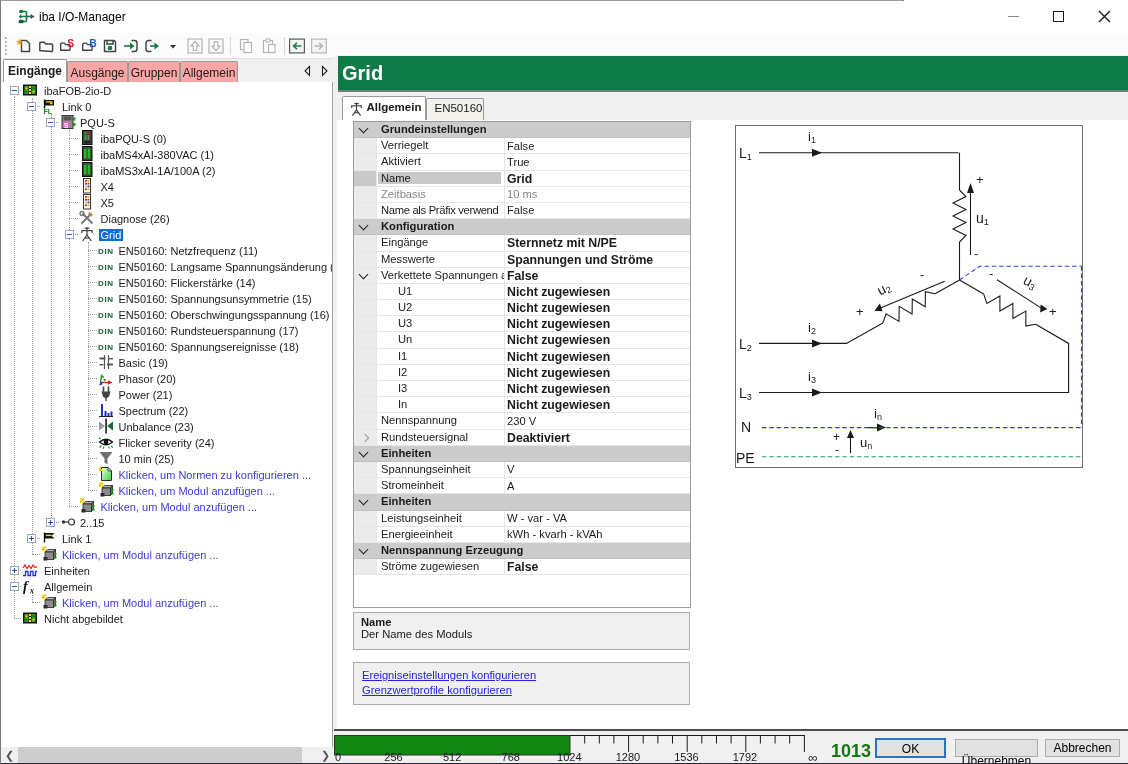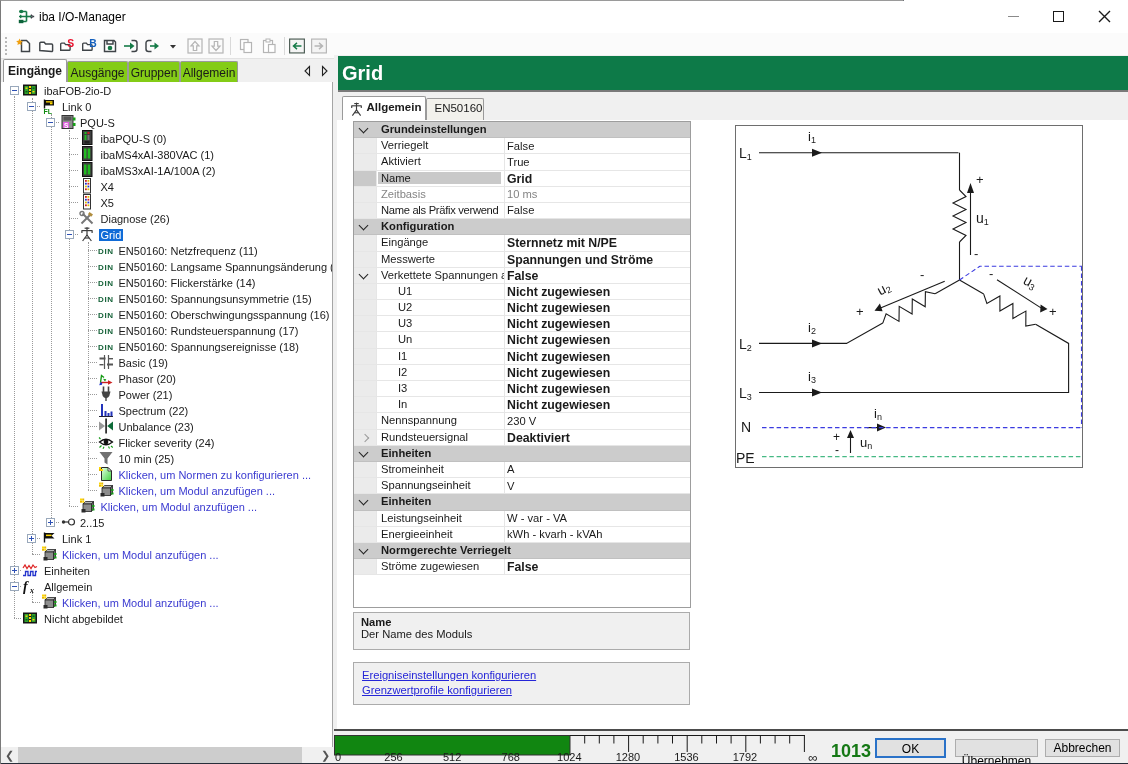--- a/index.html
+++ b/index.html
@@ -12,21 +12,21 @@
 #titlebar .ttl{position:absolute;left:38px;top:9px;font-size:12px;color:#000}
 #tb-min{position:absolute;left:1007px;top:15px;width:11px;height:1px;background:#8a8a8a}
 #tb-max{position:absolute;left:1052px;top:10px;width:11px;height:11px;border:1.4px solid #1a1a1a}
 
 #toolbar{position:absolute;left:0;top:32px;width:1127px;height:26px;background:#fbfbfb;border-bottom:1px solid #e2e2e2}
 #toolbar .grip{position:absolute;left:4px;top:4px;width:3px;height:18px;border-left:2px dotted #b8b8b8}
 .tbi{position:absolute;top:5px;width:16px;height:16px}
 .tbsep{position:absolute;top:4px;width:1px;height:18px;background:#d9d9d9}
 
 #ltabs{position:absolute;left:0;top:58px;width:333px;height:23px;background:#f0f0f0}
-.ltab{position:absolute;top:2px;height:21px;background:#84cc16;border:1px solid #9a9a9a;border-bottom:none;border-radius:2px 2px 0 0;text-align:center;padding-top:4px;color:#1a1a1a}
+.ltab{position:absolute;top:2px;height:21px;background:#fca5a5;border:1px solid #9a9a9a;border-bottom:none;border-radius:2px 2px 0 0;text-align:center;padding-top:4px;color:#1a1a1a}
 .ltab.act{top:0;height:23px;background:#fff;font-weight:bold;z-index:3}
 #tree{position:absolute;left:0;top:81px;width:332px;height:665px;background:#fff;overflow:hidden;border-right:1px solid #a5a5a5}
 .tr{position:absolute;left:0;height:16px;white-space:nowrap}
 .tr .txt{position:absolute;top:2.5px;font-size:11px}
 .tr .sel{background:#0f6bd7;color:#fff;padding:0 2px}
 .blue{color:#3a3ad0}
 .vguide{position:absolute;width:1px;border-left:1px dotted #9a9a9a}
 .hguide{position:absolute;height:1px;border-top:1px dotted #9a9a9a}
 .exp{position:absolute;width:9px;height:9px;background:#fff;border:1px solid #99a8bb}
 .exp i{position:absolute;left:1px;top:3px;width:5px;height:1px;background:#2d50b5}
@@ -741,48 +741,48 @@
         <span class="lb" style="top:1px">Rundsteuersignal</span>
         <span class="vl bold">Deaktiviert</span>
       </div>
 <div class="pcat">
         <span class="chev"></span>
         <b>Einheiten</b>
       </div>
 <div class="prow">
         <span class="gut"></span>
         <span class="vline"></span>
+        <span class="lb" style="top:1px">Spannungseinheit</span>
+        <span class="vl">V</span>
+      </div>
+<div class="prow">
+        <span class="gut"></span>
+        <span class="vline"></span>
         <span class="lb" style="top:1px">Stromeinheit</span>
         <span class="vl">A</span>
-      </div>
-<div class="prow">
-        <span class="gut"></span>
-        <span class="vline"></span>
-        <span class="lb" style="top:1px">Spannungseinheit</span>
-        <span class="vl">V</span>
       </div>
 <div class="pcat">
         <span class="chev"></span>
         <b>Einheiten</b>
       </div>
 <div class="prow">
         <span class="gut"></span>
         <span class="vline"></span>
         <span class="lb" style="top:1px">Leistungseinheit</span>
         <span class="vl">W - var - VA</span>
       </div>
 <div class="prow">
         <span class="gut"></span>
         <span class="vline"></span>
         <span class="lb" style="top:1px">Energieeinheit</span>
         <span class="vl">kWh - kvarh - kVAh</span>
       </div>
 <div class="pcat">
         <span class="chev"></span>
-        <b>Normgerechte Verriegelt</b>
+        <b>Nennspannung Erzeugung</b>
       </div>
 <div class="prow">
         <span class="gut"></span>
         <span class="vline"></span>
         <span class="lb" style="top:1px">Ströme zugewiesen</span>
         <span class="vl bold">False</span>
       </div>
 <div style="height:18px"></div>
 </div>
 <div id="circuit">

